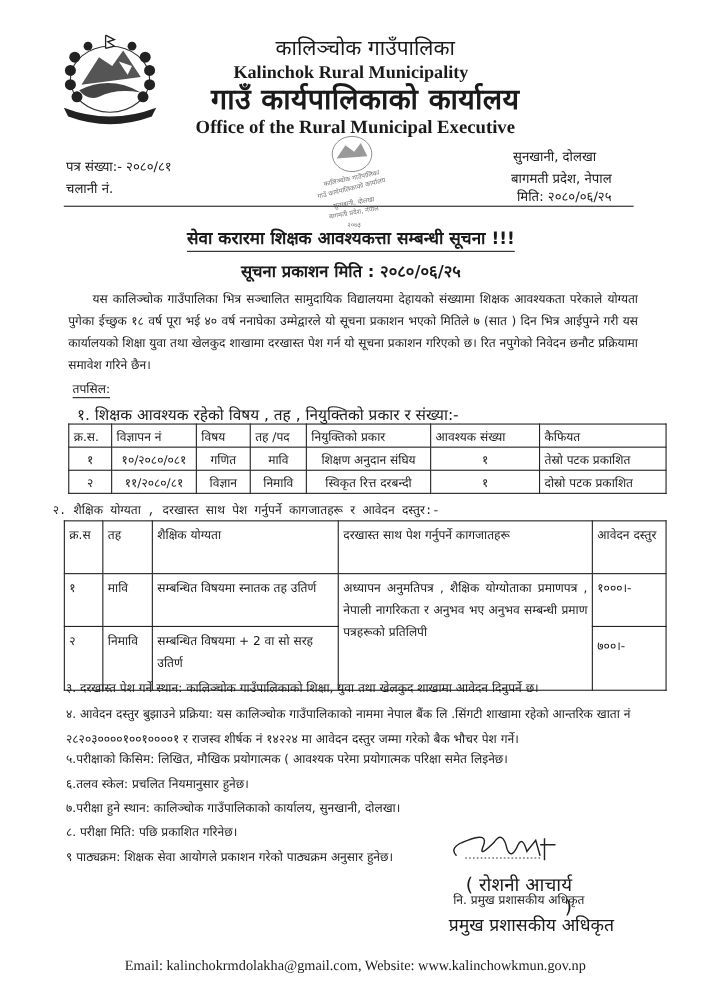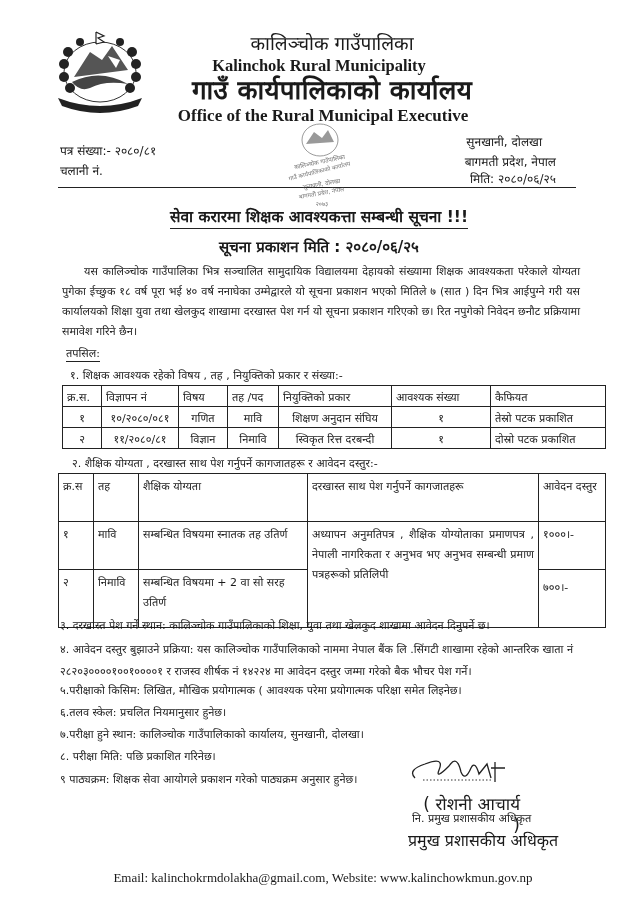--- a/index.html
+++ b/index.html
@@ -26,30 +26,30 @@
   #stamp { left: 272px; top: 118px; width: 96px; height: 92px; opacity: 0.75; }
 
   #notice-title { left: 0; width: 638px; top: 205px; text-align: center; font-size: 15.5px; font-weight: bold; }
   #notice-title span { border-bottom: 1.5px solid #222; padding-bottom: 2px; }
   #pub-date { left: 0; width: 638px; top: 236px; text-align: center; font-size: 15px; font-weight: bold; }
 
   #intro { left: 62px; top: 262px; width: 518px; font-size: 11px; line-height: 20px; text-align: justify; }
   #intro .ind { display: inline-block; width: 22px; }
 
   #details-label { left: 66px; top: 345px; font-size: 11px; border-bottom: 1px solid #222; padding-bottom: 1px; }
-  #sec1-title { left: 70px; top: 367px; font-size: 11px; }
+  #sec1-title { left: 70px; top: 367px; font-size: 14px; }
 
   table { border-collapse: collapse; font-size: 11px; }
   td, th { border: 1px solid #222; font-weight: normal; padding: 0 4px; }
 
   #table1 { left: 62px; top: 385px; width: 544px; }
   #table1 td { height: 20px; }
   #table1 .c { text-align: center; }
 
-  #sec2-title { left: 72px; top: 455px; font-size: 11px; }
+  #sec2-title { left: 48px; top: 455px; font-size: 11px; font-family: Liberation Mono, monospace; }
 
   #table2 { left: 58px; top: 473px; width: 548px; }
   #table2 td { vertical-align: top; line-height: 20px; padding-top: 3px; }
   #table2 .just { text-align: justify; text-align-last: left; }
 
   .item { left: 60px; font-size: 11px; }
   #item3 { top: 617px; }
   #item4 { top: 639px; width: 546px; line-height: 22px; }
   #item5 { top: 682px; }
   #item6 { top: 704px; }

